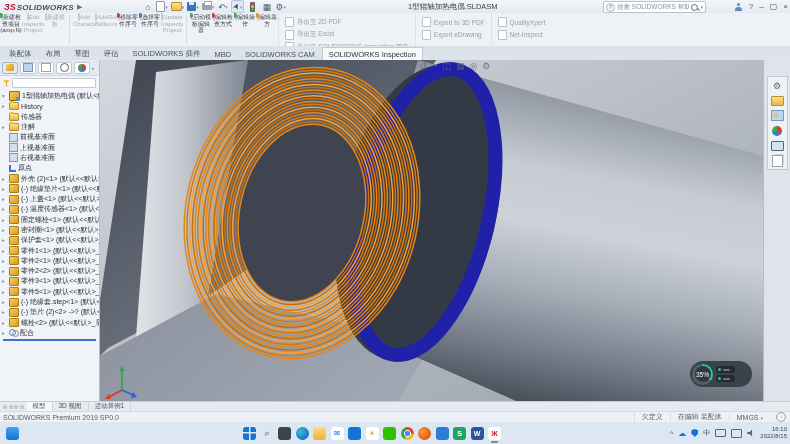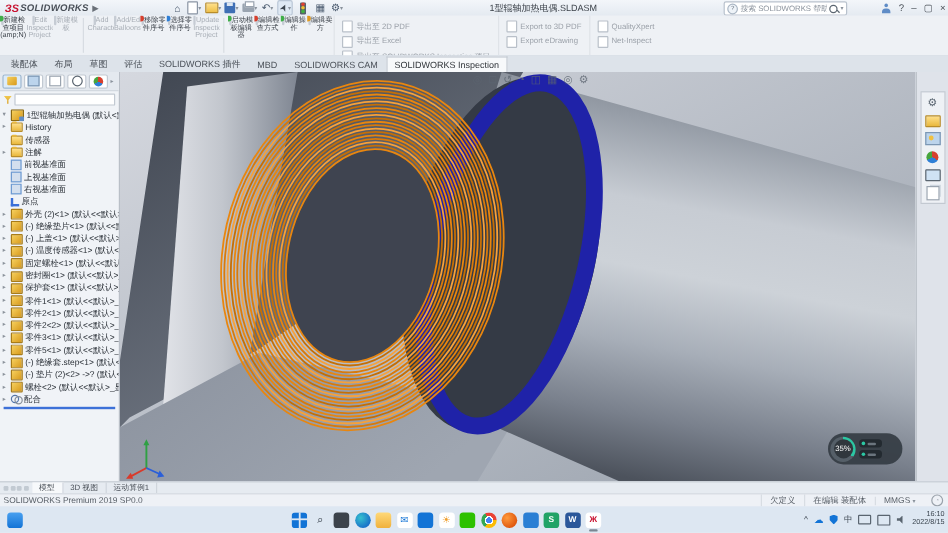--- a/index.html
+++ b/index.html
@@ -3,21 +3,21 @@
 <meta charset="utf-8">
 <style>
   html,body{margin:0;padding:0}
   body{width:790px;height:444px;position:relative;overflow:hidden;
        font-family:"Liberation Sans","DejaVu Sans",sans-serif;background:#e8edf3;
        -webkit-font-smoothing:antialiased}
   .abs{position:absolute}
   
   .titlebar{left:0;top:0;width:790px;height:13px;background:linear-gradient(#f3f6fa,#e4eaf1);
             display:flex;align-items:center;font-size:8px;color:#444}
-  .logo{display:flex;align-items:flex-start;gap:1px;margin-left:4px;font-style:italic;font-weight:bold}
+  .logo{display:flex;align-items:flex-end;gap:1px;margin-left:4px;font-style:italic;font-weight:bold}
   .logo .mark{color:#c8102e;font-size:9px}
   .logo .name{color:#4a5058;font-size:8px;letter-spacing:.2px}
   .flyout{color:#6a7078;font-size:7px;margin-left:3px}
   .qa{display:flex;align-items:center;gap:3px;margin-left:60px}
   .qai{height:11px;min-width:11px;display:flex;align-items:center;justify-content:center;
        color:#4a5a6e;font-size:8.5px;border-radius:2px}
   .qai.sel{border:1px solid #b9c6d6;background:#dfe9f4}
   .car{font-size:5px;color:#8a929c}
   .i-doc{width:7px;height:9px;background:#fff;border:1px solid #8a95a4;border-radius:1px}
   .i-folder{width:9px;height:7px;background:linear-gradient(#ffe08a,#eec04a);border:1px solid #b98d2a;border-radius:1px}

